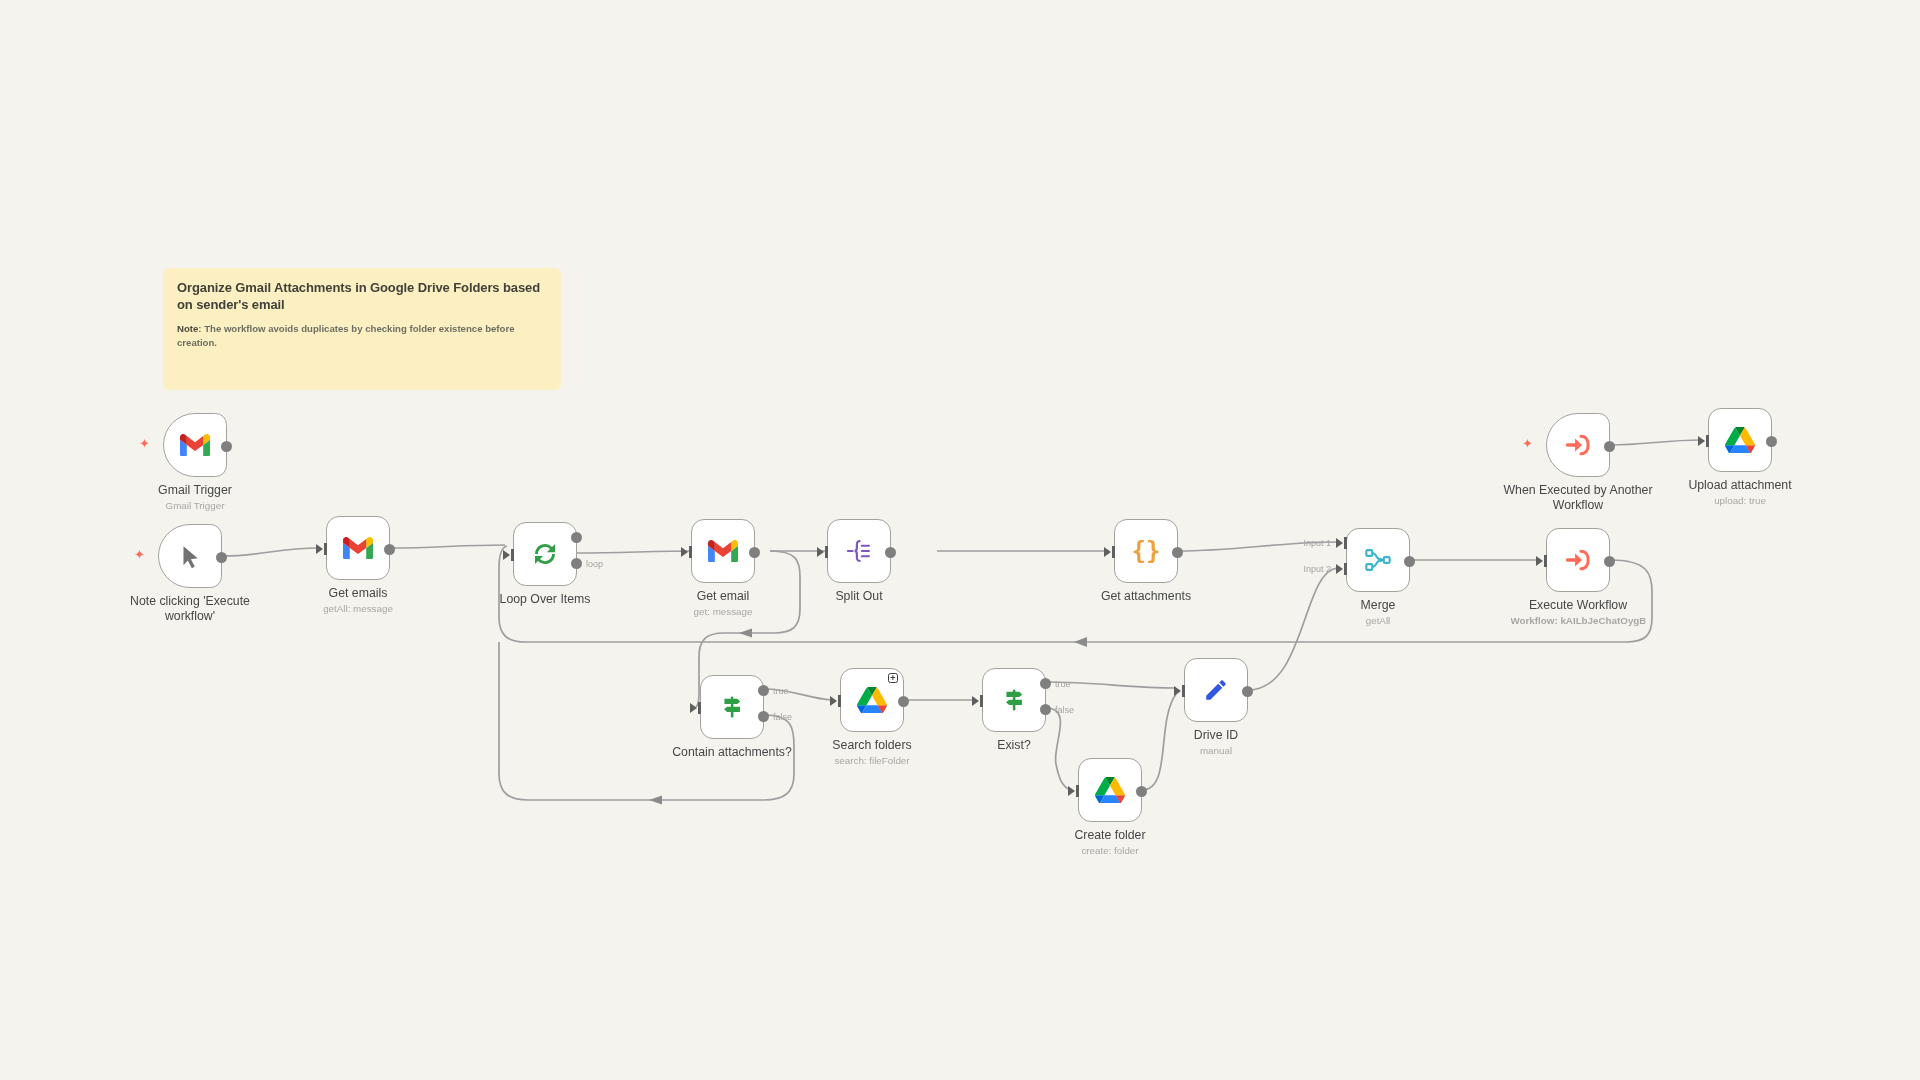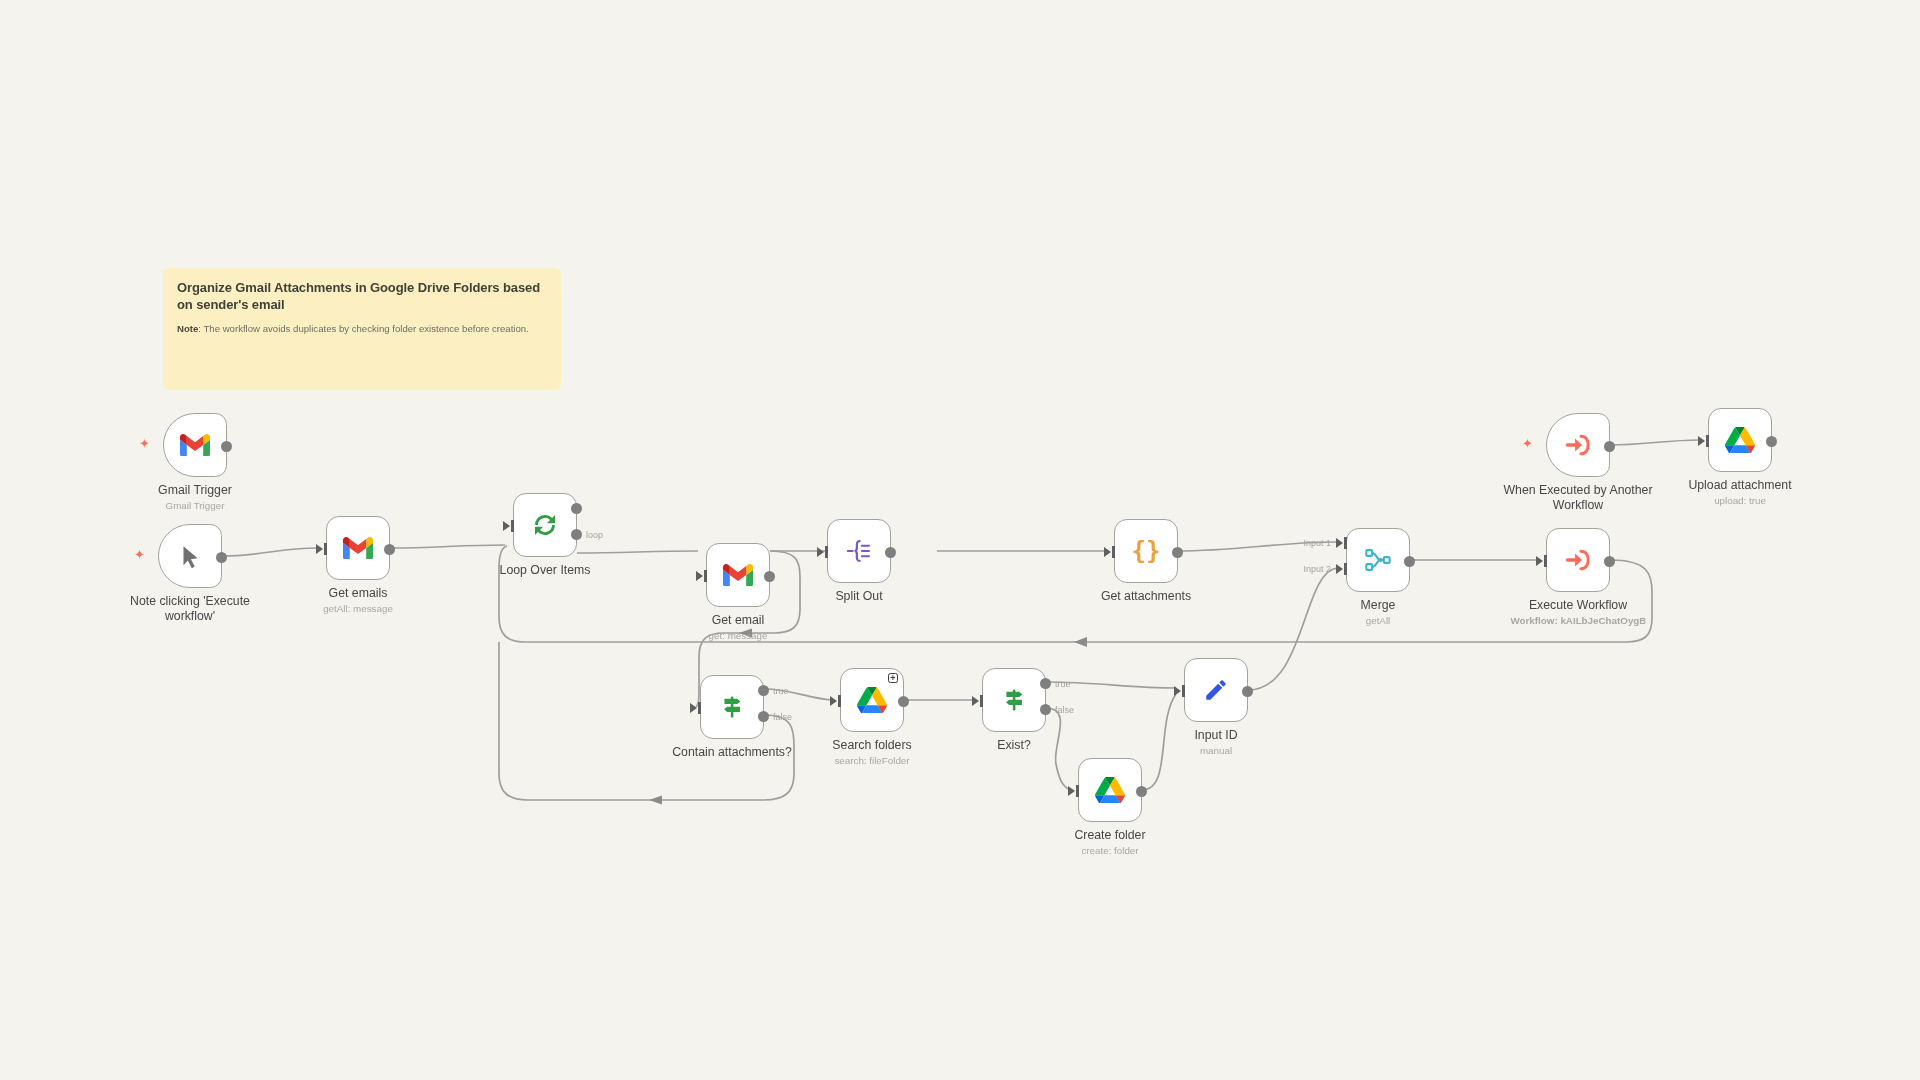--- a/index.html
+++ b/index.html
@@ -5,21 +5,21 @@
   html,body{margin:0;padding:0;background:#f4f3ee;font-family:"Liberation Sans",sans-serif;}
   .canvas{position:relative;width:1920px;height:892px;background:#f4f3ee;overflow:hidden;}
   svg.wires{position:absolute;left:0;top:0;z-index:1;}
   svg.wires path.wire{fill:none;stroke:#9e9e9e;stroke-width:1.7;}
   svg.wires path.ahead{fill:#8b8b8b;stroke:none;}
 
   .sticky{position:absolute;left:163px;top:268px;width:398px;height:122px;background:#fcf0c2;border-radius:6px;
           padding:12px 14px;box-sizing:border-box;z-index:0;}
   .sticky h1{margin:0 0 8px 0;font-size:13px;line-height:1.3;color:#41413a;letter-spacing:-0.1px;}
   .sticky p{margin:0;font-size:9.6px;line-height:1.45;color:#6d6d62;}
-  .sticky p.note{margin-top:8px;}
+  .sticky p.note{margin-top:8px;font-weight:bold;}
   .sticky b{color:#4a4a40;}
 
   .node-wrap{position:absolute;z-index:2;}
   .node{position:relative;width:64px;height:64px;background:#ffffff;border:1.6px solid #a3a39c;border-radius:13px;
         box-sizing:border-box;display:flex;align-items:center;justify-content:center;}
   .node.trigger{border-radius:36px 13px 13px 36px;}
   .node-label{position:absolute;top:70px;left:50%;transform:translateX(-50%);width:170px;text-align:center;
               font-size:12.3px;font-weight:500;color:#474747;line-height:1.25;}
   .node-sublabel{position:absolute;top:87px;left:50%;transform:translateX(-50%);width:160px;text-align:center;
               font-size:9.8px;color:#a8a8a4;white-space:nowrap;overflow:hidden;}
@@ -108,38 +108,38 @@
       <span class="port-in" style="top:26px;">
           <span class="tri"></span>
           <span class="bar"></span>
         </span>
       <span class="port-out" style="top:26.5px;"></span>
     </div>
     <div class="node-label">Get emails</div>
     <div class="node-sublabel">getAll: message</div>
   </div>
 
-  <div class="node-wrap" style="left:513px;top:493px;">
+  <div class="node-wrap" style="left:513px;top:522px;">
     <div class="node">
       <svg viewBox="0 0 24 24" width="30">
         <path d="M17.65 6.35A8 8 0 0 0 4.06 12h2.24a5.8 5.8 0 0 1 9.79-4.05L13.5 10.5H20V4z" fill="#2f9e44"></path>
         <path d="M6.35 17.65A8 8 0 0 0 19.94 12h-2.24a5.8 5.8 0 0 1-9.79 4.05l2.59-2.55H4V20z" fill="#2f9e44"></path>
       </svg>
       <span class="port-in" style="top:26px;">
           <span class="tri"></span>
           <span class="bar"></span>
         </span>
       <span class="port-out" style="top:8.5px;"></span>
       <span class="port-out" style="top:34.5px;"></span>
       <span class="port-label" style="left:72px;top:36px;">loop</span>
     </div>
     <div class="node-label">Loop Over Items</div>
   </div>
 
-  <div class="node-wrap" style="left:706px;top:519px;margin-top:24px;">
+  <div class="node-wrap" style="left:691px;top:519px;">
     <div class="node">
       <svg viewBox="52 42 88 66" width="30">
         <path fill="#4285f4" d="M58 108h14V74L52 59v43c0 3.32 2.69 6 6 6"></path>
         <path fill="#34a853" d="M120 108h14c3.32 0 6-2.69 6-6V59l-20 15"></path>
         <path fill="#fbbc04" d="M120 48v26l20-15v-8c0-7.42-8.47-11.65-14.4-7.2"></path>
         <path fill="#ea4335" d="M72 74V48l24 18 24-18v26L96 92"></path>
         <path fill="#c5221f" d="M52 51v8l20 15V48l-5.6-4.2c-5.94-4.45-14.4-.22-14.4 7.2"></path>
       </svg>
       <span class="port-in" style="top:26px;">
           <span class="tri"></span>
@@ -284,21 +284,21 @@
     <div class="node">
       <svg viewBox="0 0 24 24" width="26">
         <path fill="#3056e3" d="M3 17.2V21h3.8L17.8 10 14 6.2 3 17.2zM20.7 7.1c.4-.4.4-1 0-1.4l-2.4-2.4c-.4-.4-1-.4-1.4 0l-1.8 1.8 3.8 3.8 1.8-1.8z"></path>
       </svg>
       <span class="port-in" style="top:26px;">
           <span class="tri"></span>
           <span class="bar"></span>
         </span>
       <span class="port-out" style="top:26.5px;"></span>
     </div>
-    <div class="node-label">Input ID</div>
+    <div class="node-label">Drive ID</div>
     <div class="node-sublabel">manual</div>
   </div>
 
   <div class="node-wrap" style="left:1078px;top:758px;">
     <div class="node">
       <svg viewBox="0 0 87.3 78" width="30">
         <path fill="#0066da" d="m6.6 66.85 3.85 6.65c.8 1.4 1.95 2.5 3.3 3.3l13.75-23.8h-27.5c0 1.55.4 3.1 1.2 4.5z"></path>
         <path fill="#00ac47" d="m43.65 25-13.75-23.8c-1.35.8-2.5 1.9-3.3 3.3l-25.4 44a9.06 9.06 0 0 0 -1.2 4.5h27.5z"></path>
         <path fill="#ea4335" d="m73.55 76.8c1.35-.8 2.5-1.9 3.3-3.3l1.6-2.75 7.65-13.25c.8-1.4 1.2-2.95 1.2-4.5h-27.5l5.85 11.5z"></path>
         <path fill="#00832d" d="m43.65 25 13.75-23.8c-1.35-.8-2.9-1.2-4.5-1.2h-18.5c-1.6 0-3.15.45-4.5 1.2z"></path>

